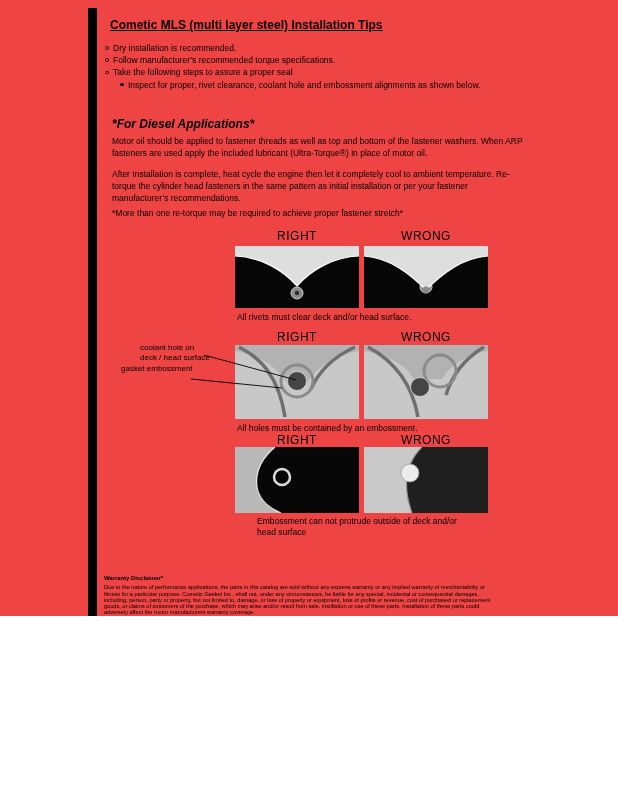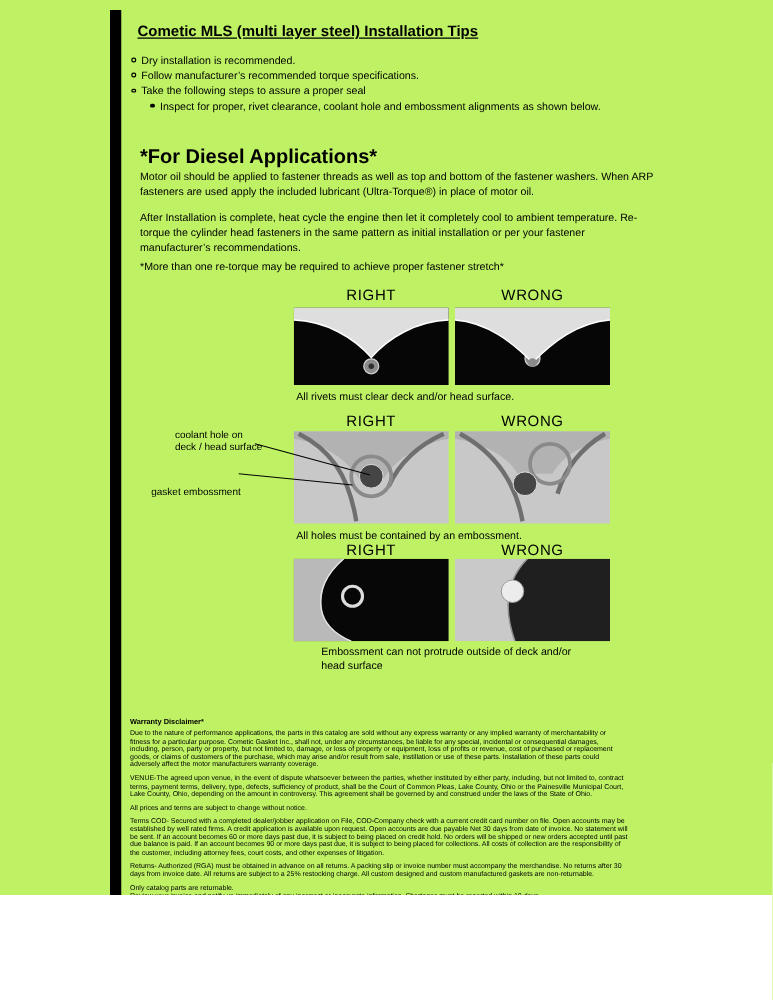--- a/index.html
+++ b/index.html
@@ -1,30 +1,30 @@
 <!DOCTYPE html>
 <html><head>
 <meta charset="utf-8">
 <style>
   * { margin:0; padding:0; box-sizing:border-box; }
   html,body { width:618px; height:800px; }
   body { background:#ffffff; font-family:"Liberation Sans", sans-serif; color:#000; position:relative; }
-  .page { position:absolute; left:0; top:0; width:618px; height:716px; background:#bef264; overflow:hidden; }
+  .page { position:absolute; left:0; top:0; width:618px; height:616px; background:#ef4444; overflow:hidden; }
   .rule { position:absolute; left:88px; top:8px; width:9px; height:786px; background:#000; }
 
   .title { position:absolute; left:110px; top:18px; font-size:12px; font-weight:bold; text-decoration:underline; }
 
   .tips { position:absolute; left:103px; top:42px; width:440px; font-size:8.5px; line-height:12.2px; }
   .tip  { position:relative; padding-left:10px; }
   .tip.l2 { margin-left:15px; }
   .b { position:absolute; left:2px; top:4.2px; width:3.5px; height:3.5px; border-radius:50%; }
   .b.open { border:1px solid #000; }
   .b.fill { background:#000; }
 
-  .diesel-heading { position:absolute; left:112px; top:117px; font-size:16px; font-weight:bold; }
+  .diesel-heading { position:absolute; left:112px; top:117px; font-size:12px; font-weight:bold;font-style:italic; }
   .para { position:absolute; left:112px; width:412px; font-size:8.5px; line-height:12.2px; }
   .p1 { top:135px; }
   .p2 { top:168px; }
   .p3 { top:207px; }
 
   .dlabel { position:absolute; width:78px; text-align:center; font-size:12px; letter-spacing:0.5px; }
   .dimg { position:absolute; display:block; }
   .dcap { position:absolute; font-size:8.5px; line-height:11px; }
 
   .ann { position:absolute; font-size:8px; line-height:9.5px; }
@@ -77,21 +77,21 @@
   </svg>
   <div class="dcap" style="left:237px; top:312px;">All rivets must clear deck and/or head surface.</div>
 
   <div class="dlabel" style="left:258px; top:330px;">RIGHT</div>
   <div class="dlabel" style="left:387px; top:330px;">WRONG</div>
 
   <div class="ann" style="left:140px; top:343px;">
     <div>coolant hole on</div>
     <div>deck / head surface</div>
   </div>
-  <div class="ann" style="left:121px; top:389px;text-align:center;">gasket embossment</div>
+  <div class="ann" style="left:121px; top:364px;text-align:center;">gasket embossment</div>
 
   <svg class="dimg" style="left:235px; top:345px;" width="124" height="74" viewBox="0 0 124 74">
     <rect width="124" height="74" fill="#c8c8c8"></rect>
     <path d="M0,0 H124 V6 C100,10 82,22 72,38 L52,38 C42,22 24,10 0,6 Z" fill="#b2b2b2"></path>
     <path d="M4,2 C28,14 44,34 50,72" stroke="#6f6f6f" stroke-width="3.5" fill="none"></path>
     <path d="M120,2 C98,12 84,26 76,44" stroke="#6f6f6f" stroke-width="3.5" fill="none"></path>
     <circle cx="62" cy="36" r="16" fill="none" stroke="#8a8a8a" stroke-width="3"></circle>
     <circle cx="62" cy="36" r="9.5" fill="#454545" stroke="#dddddd" stroke-width="0.8"></circle>
   </svg>
   <svg class="dimg" style="left:364px; top:345px;" width="124" height="74" viewBox="0 0 124 74">

